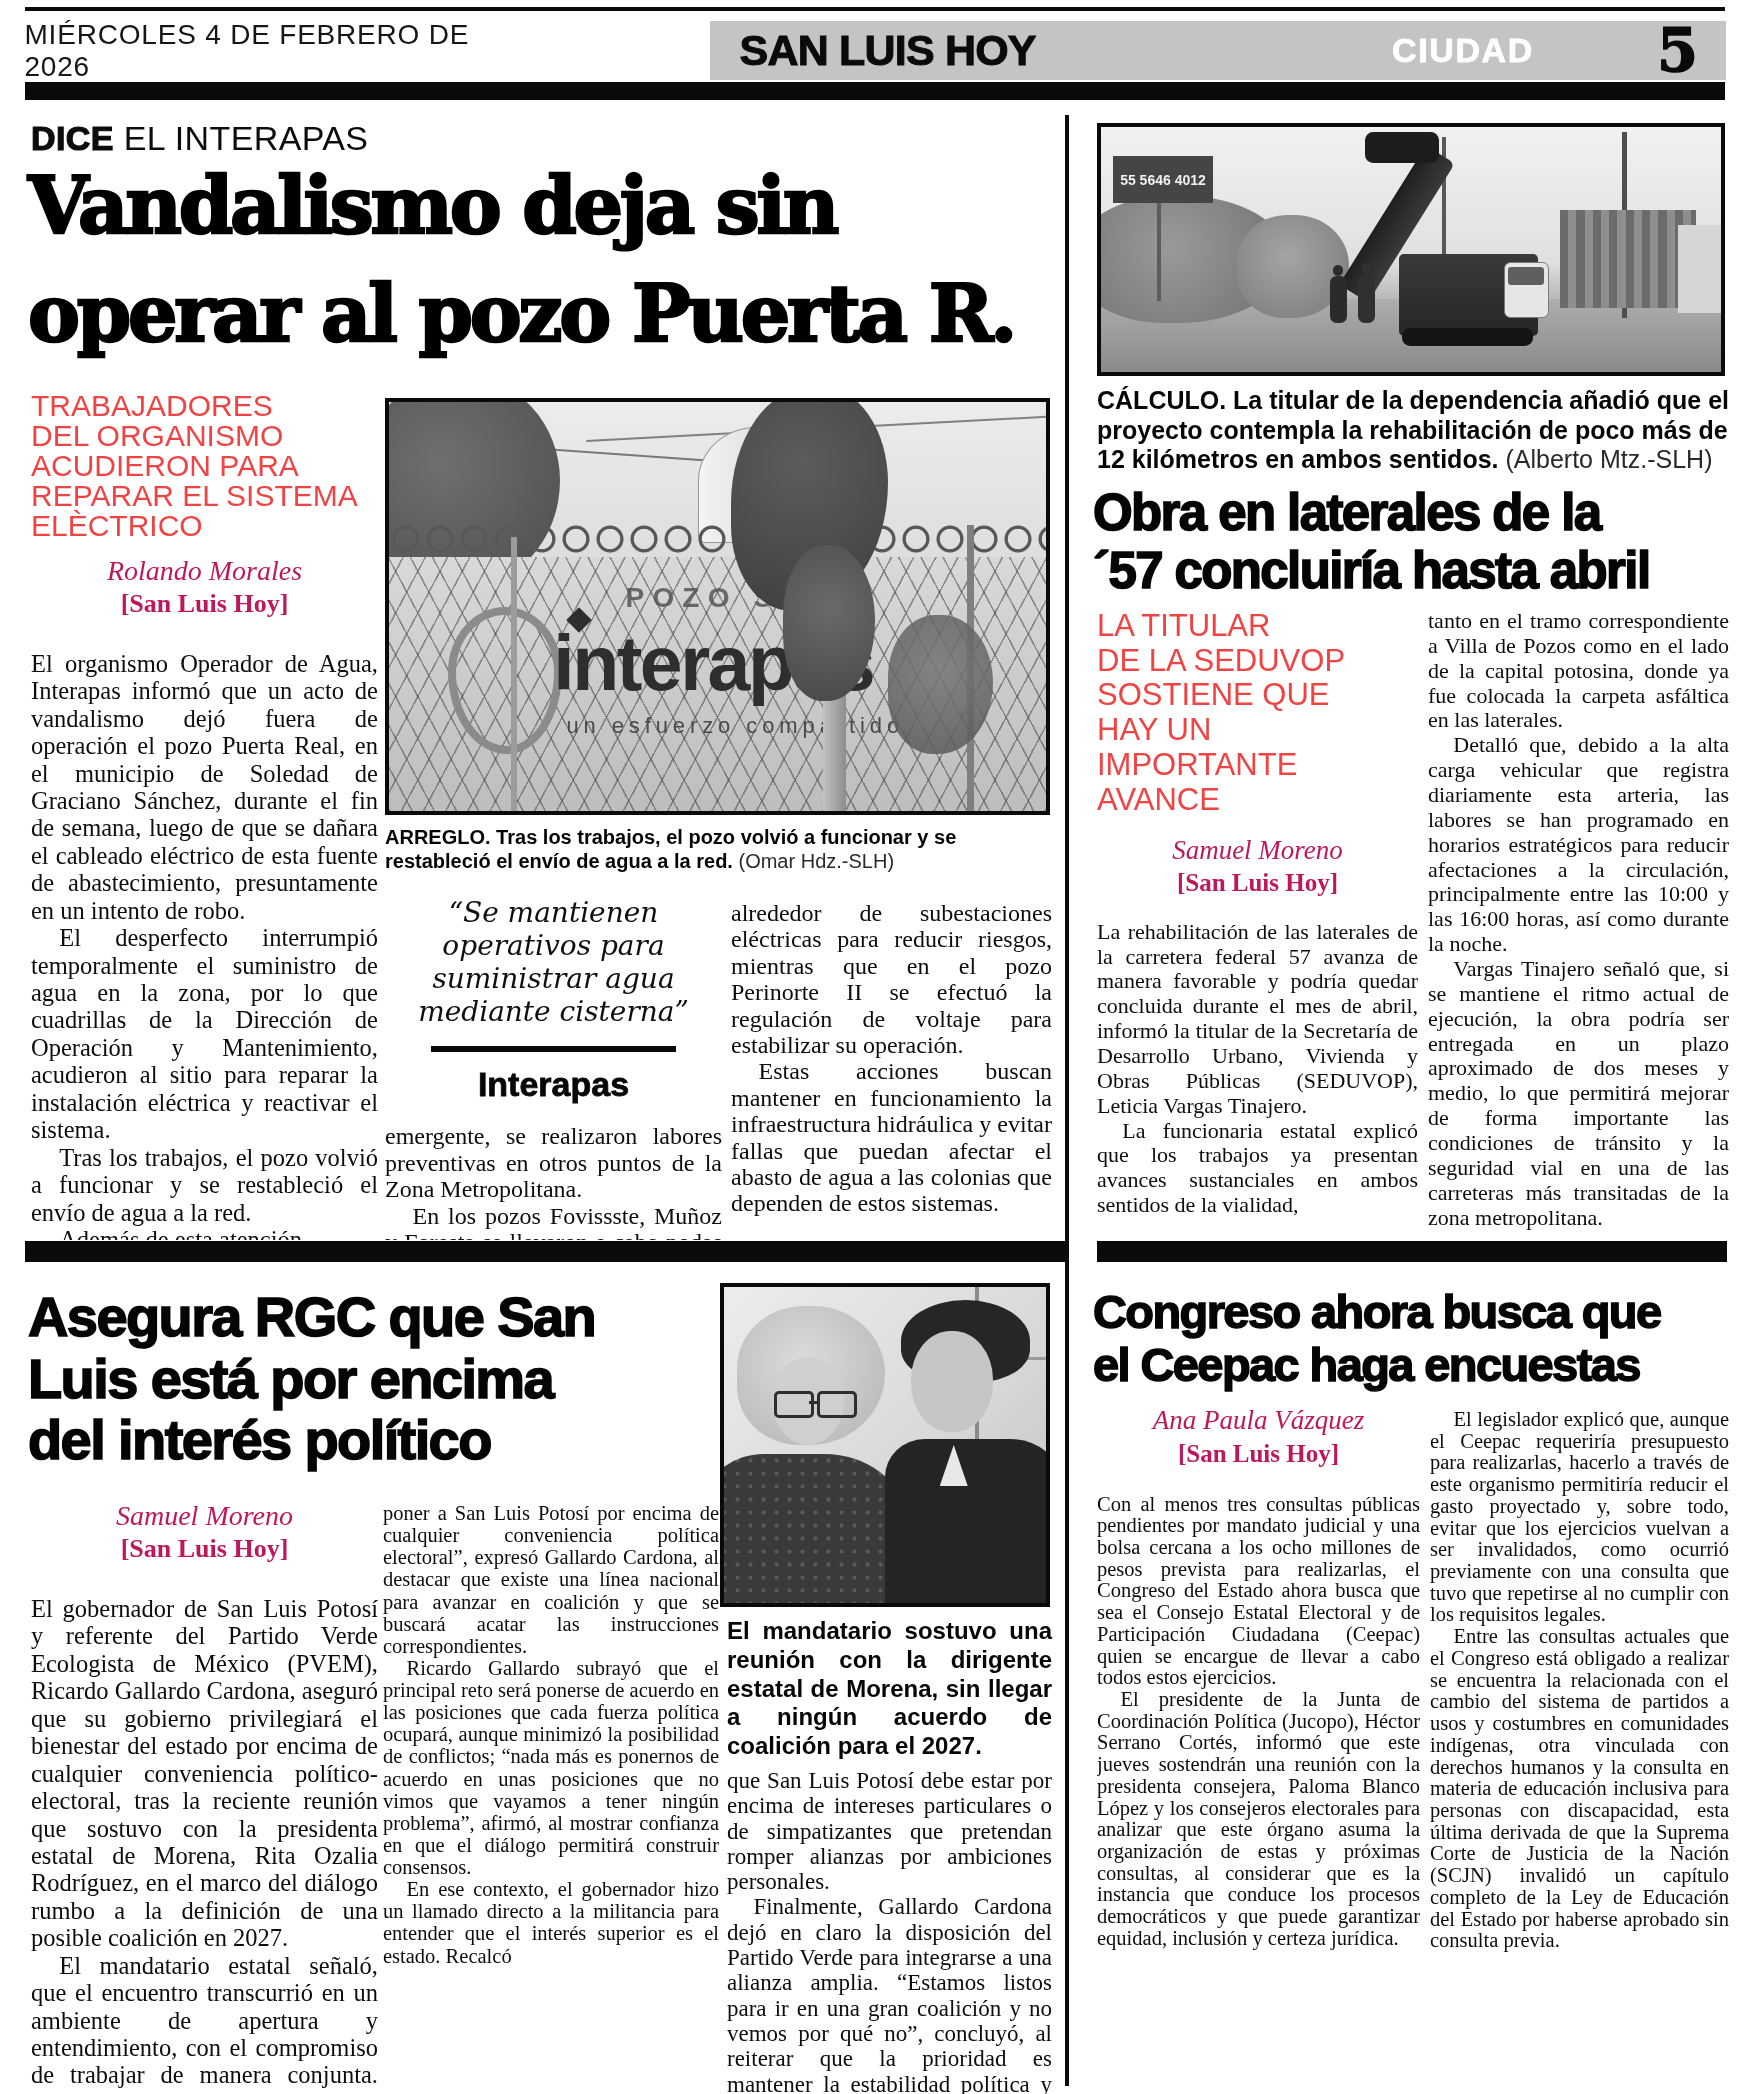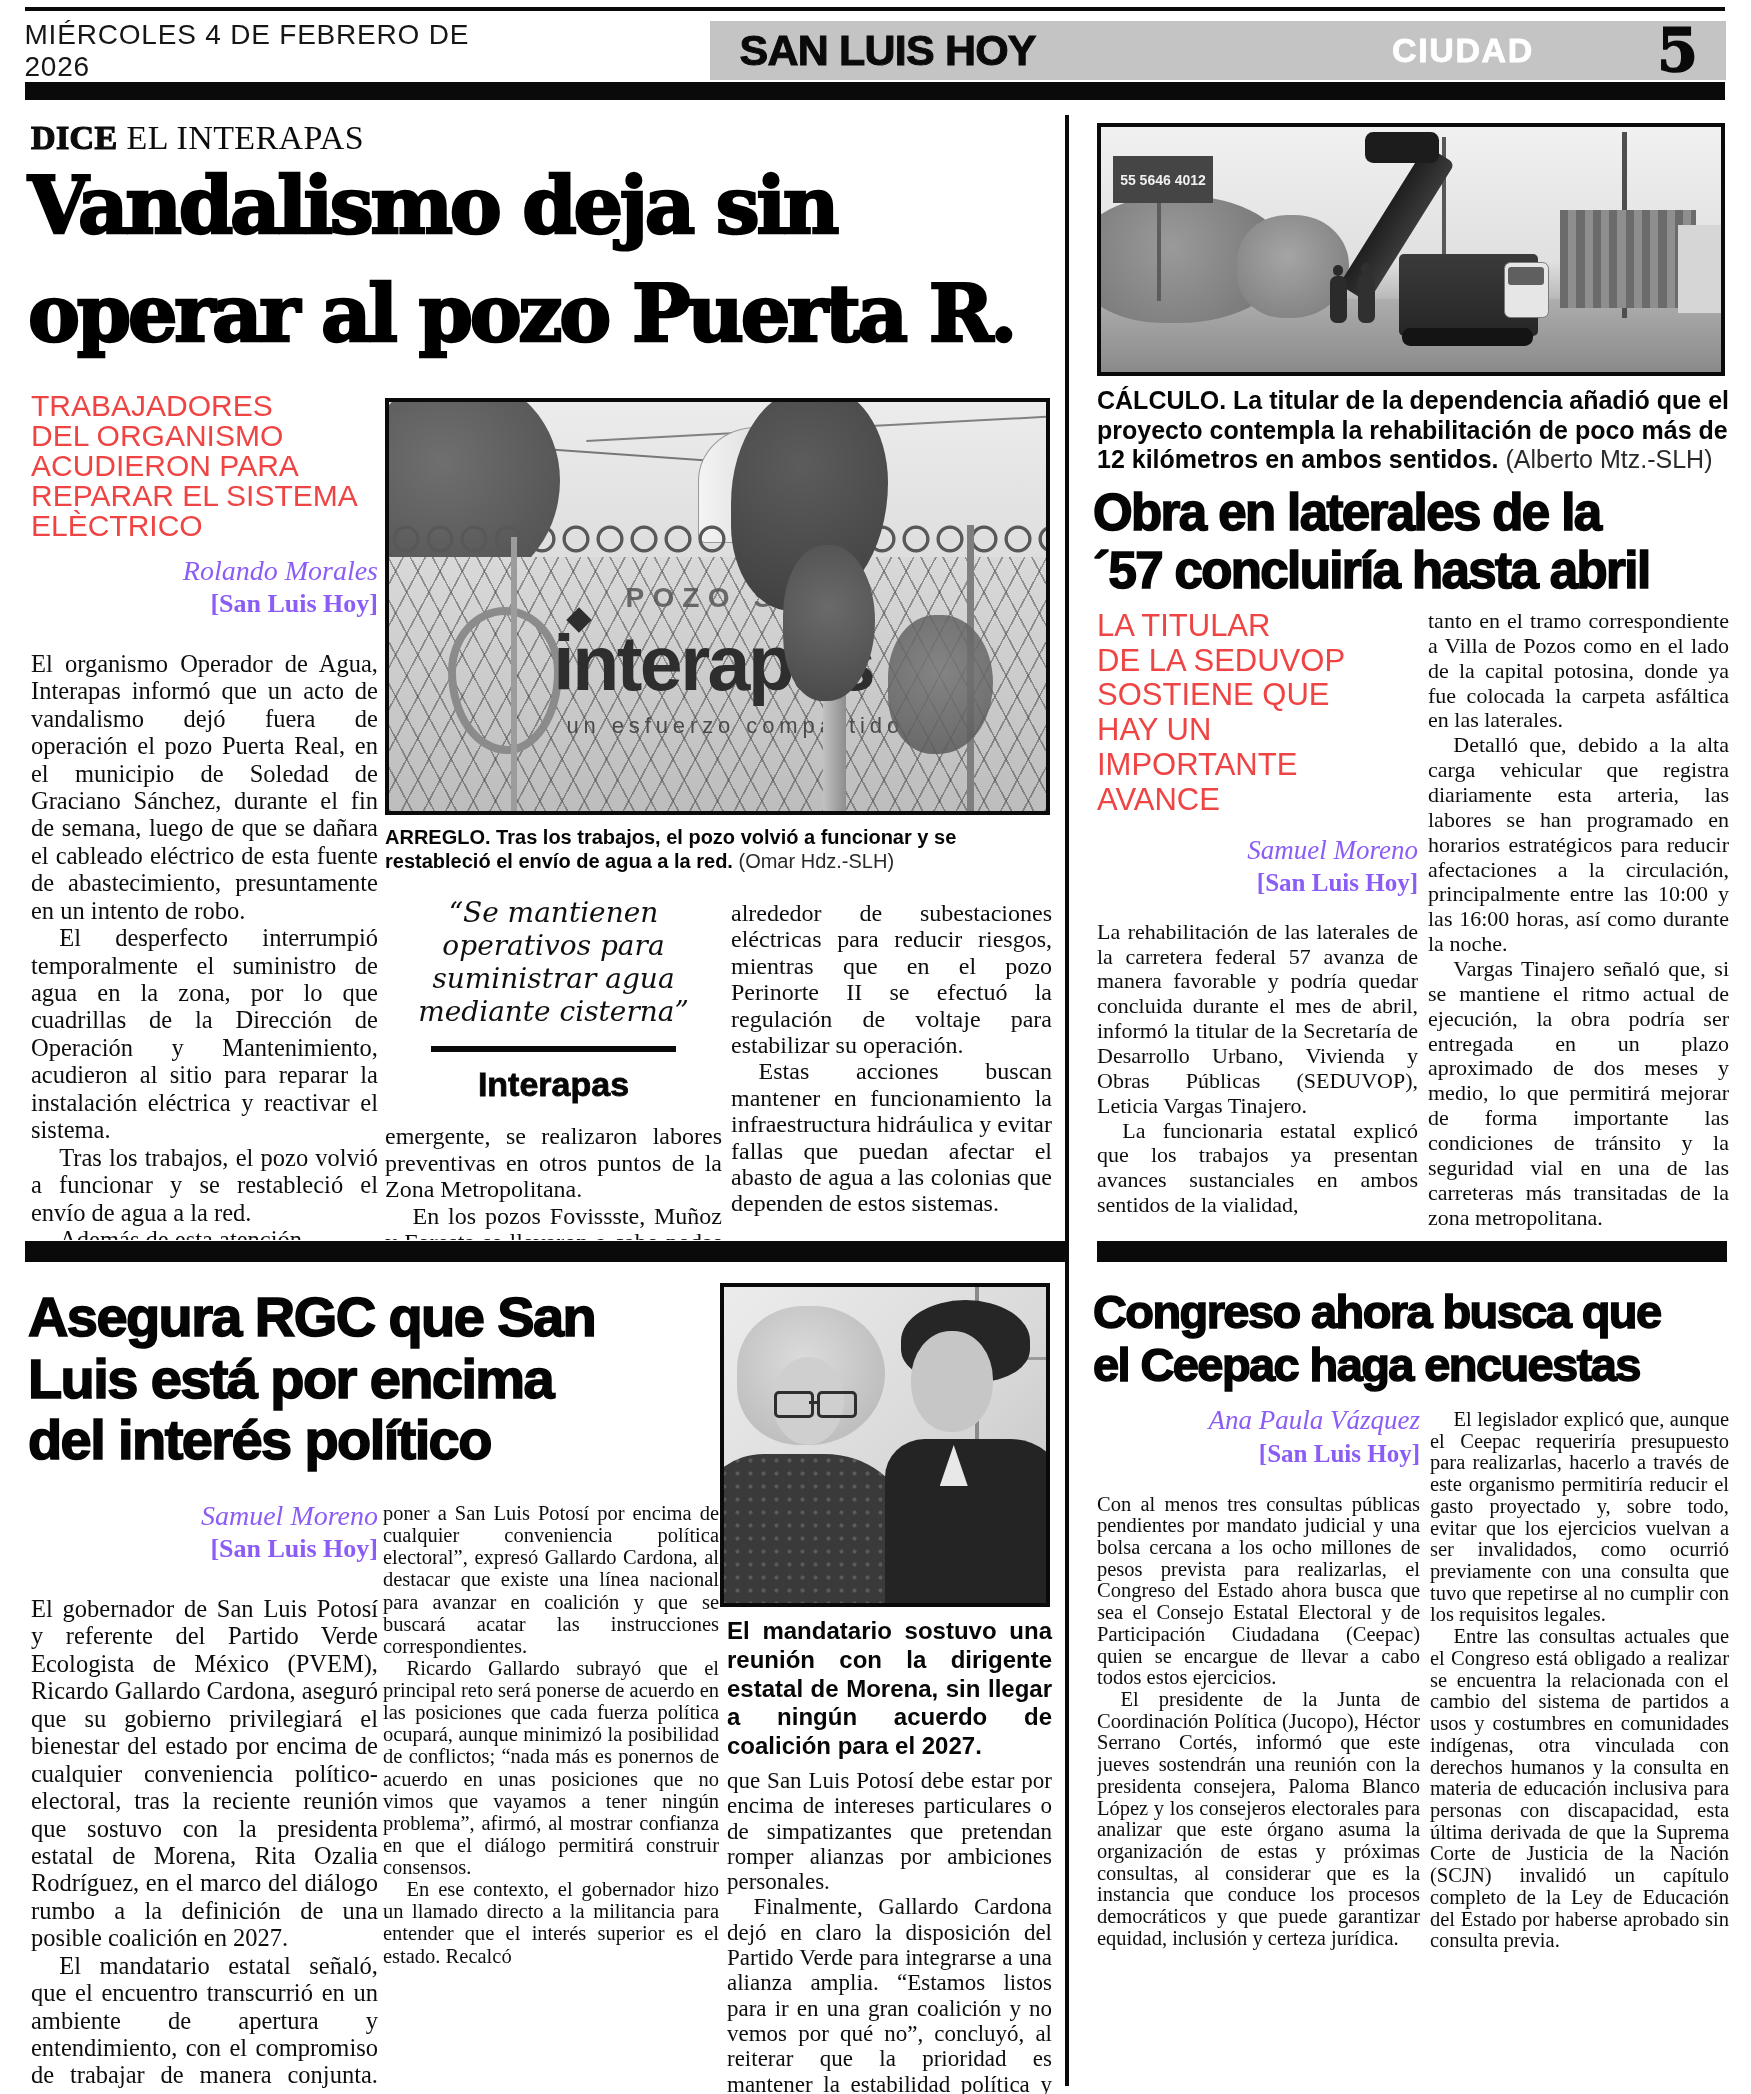--- a/index.html
+++ b/index.html
@@ -23,21 +23,21 @@
   .headline-slab{font-family:"DejaVu Serif",serif;font-weight:bold;font-size:78px;line-height:1.38;
             letter-spacing:-3.3px;color:#000;-webkit-text-stroke:2.5px #000;}
   .headline-sans{font-family:"Liberation Sans",sans-serif;font-weight:bold;color:#050505;letter-spacing:-1.6px;}
   .hl2{font-size:51px;line-height:1.13;-webkit-text-stroke:1.6px #050505;}
   .hl3{font-size:56px;line-height:1.1;-webkit-text-stroke:1.6px #050505;}
   .hl4{font-size:47px;line-height:1.12;-webkit-text-stroke:1.5px #050505;}
   
   .deck{font-family:"Liberation Sans",sans-serif;color:#ef4444;}
   .deck1{font-size:30px;line-height:1.0;}
   .deck2{font-size:31px;line-height:1.12;}
-  .byline{text-align:right;font-family:"Liberation Serif",serif;color:#8b5cf6;}
+  .byline{text-align:center;font-family:"Liberation Serif",serif;color:#be185d;}
   .byline .author{font-style:italic;display:block;}
   .byline .agency{font-weight:bold;display:block;}
   
   .body-copy{text-align:justify;}
   .body-copy p{margin:0;}
   .body-copy p.ind{text-indent:1.15em;}
   .b30{font-size:24.5px;line-height:1.12;}
   .b29{font-size:24px;line-height:1.1;}
   .b28{font-size:23px;line-height:1.1;}
   .b27{font-size:22px;line-height:1.13;}
@@ -81,21 +81,21 @@
   </div>
   <div class="abs gray-band" style="left:710px;top:21px;width:1016px;height:59px;">
     <span class="masthead">SAN LUIS HOY</span>
     <span class="section-label">CIUDAD</span>
     <span class="page-number">5</span>
   </div>
   <div class="abs rule" style="left:24.5px;top:82px;width:1700px;height:18px;"></div>
 
   <div class="abs rule" style="left:1065px;top:115px;width:4.1px;height:1971px;"></div>
 
-  <div class="abs kicker" style="left:31px;top:119px;font-family:Liberation Serif, serif;">
+  <div class="abs kicker" style="left:31px;top:119px;">
     <span class="k-bold">DICE</span><span> EL INTERAPAS</span>
   </div>
   <div class="abs headline-slab" style="left:28px;top:152px;width:1033px;">
     <div>Vandalismo deja sin</div>
     <div>operar al pozo Puerta R.</div>
   </div>
 
   <div class="abs" style="left:31px;top:391px;width:347px;height:849px;overflow:hidden;">
     <div class="deck deck1">
       <div>TRABAJADORES</div>

